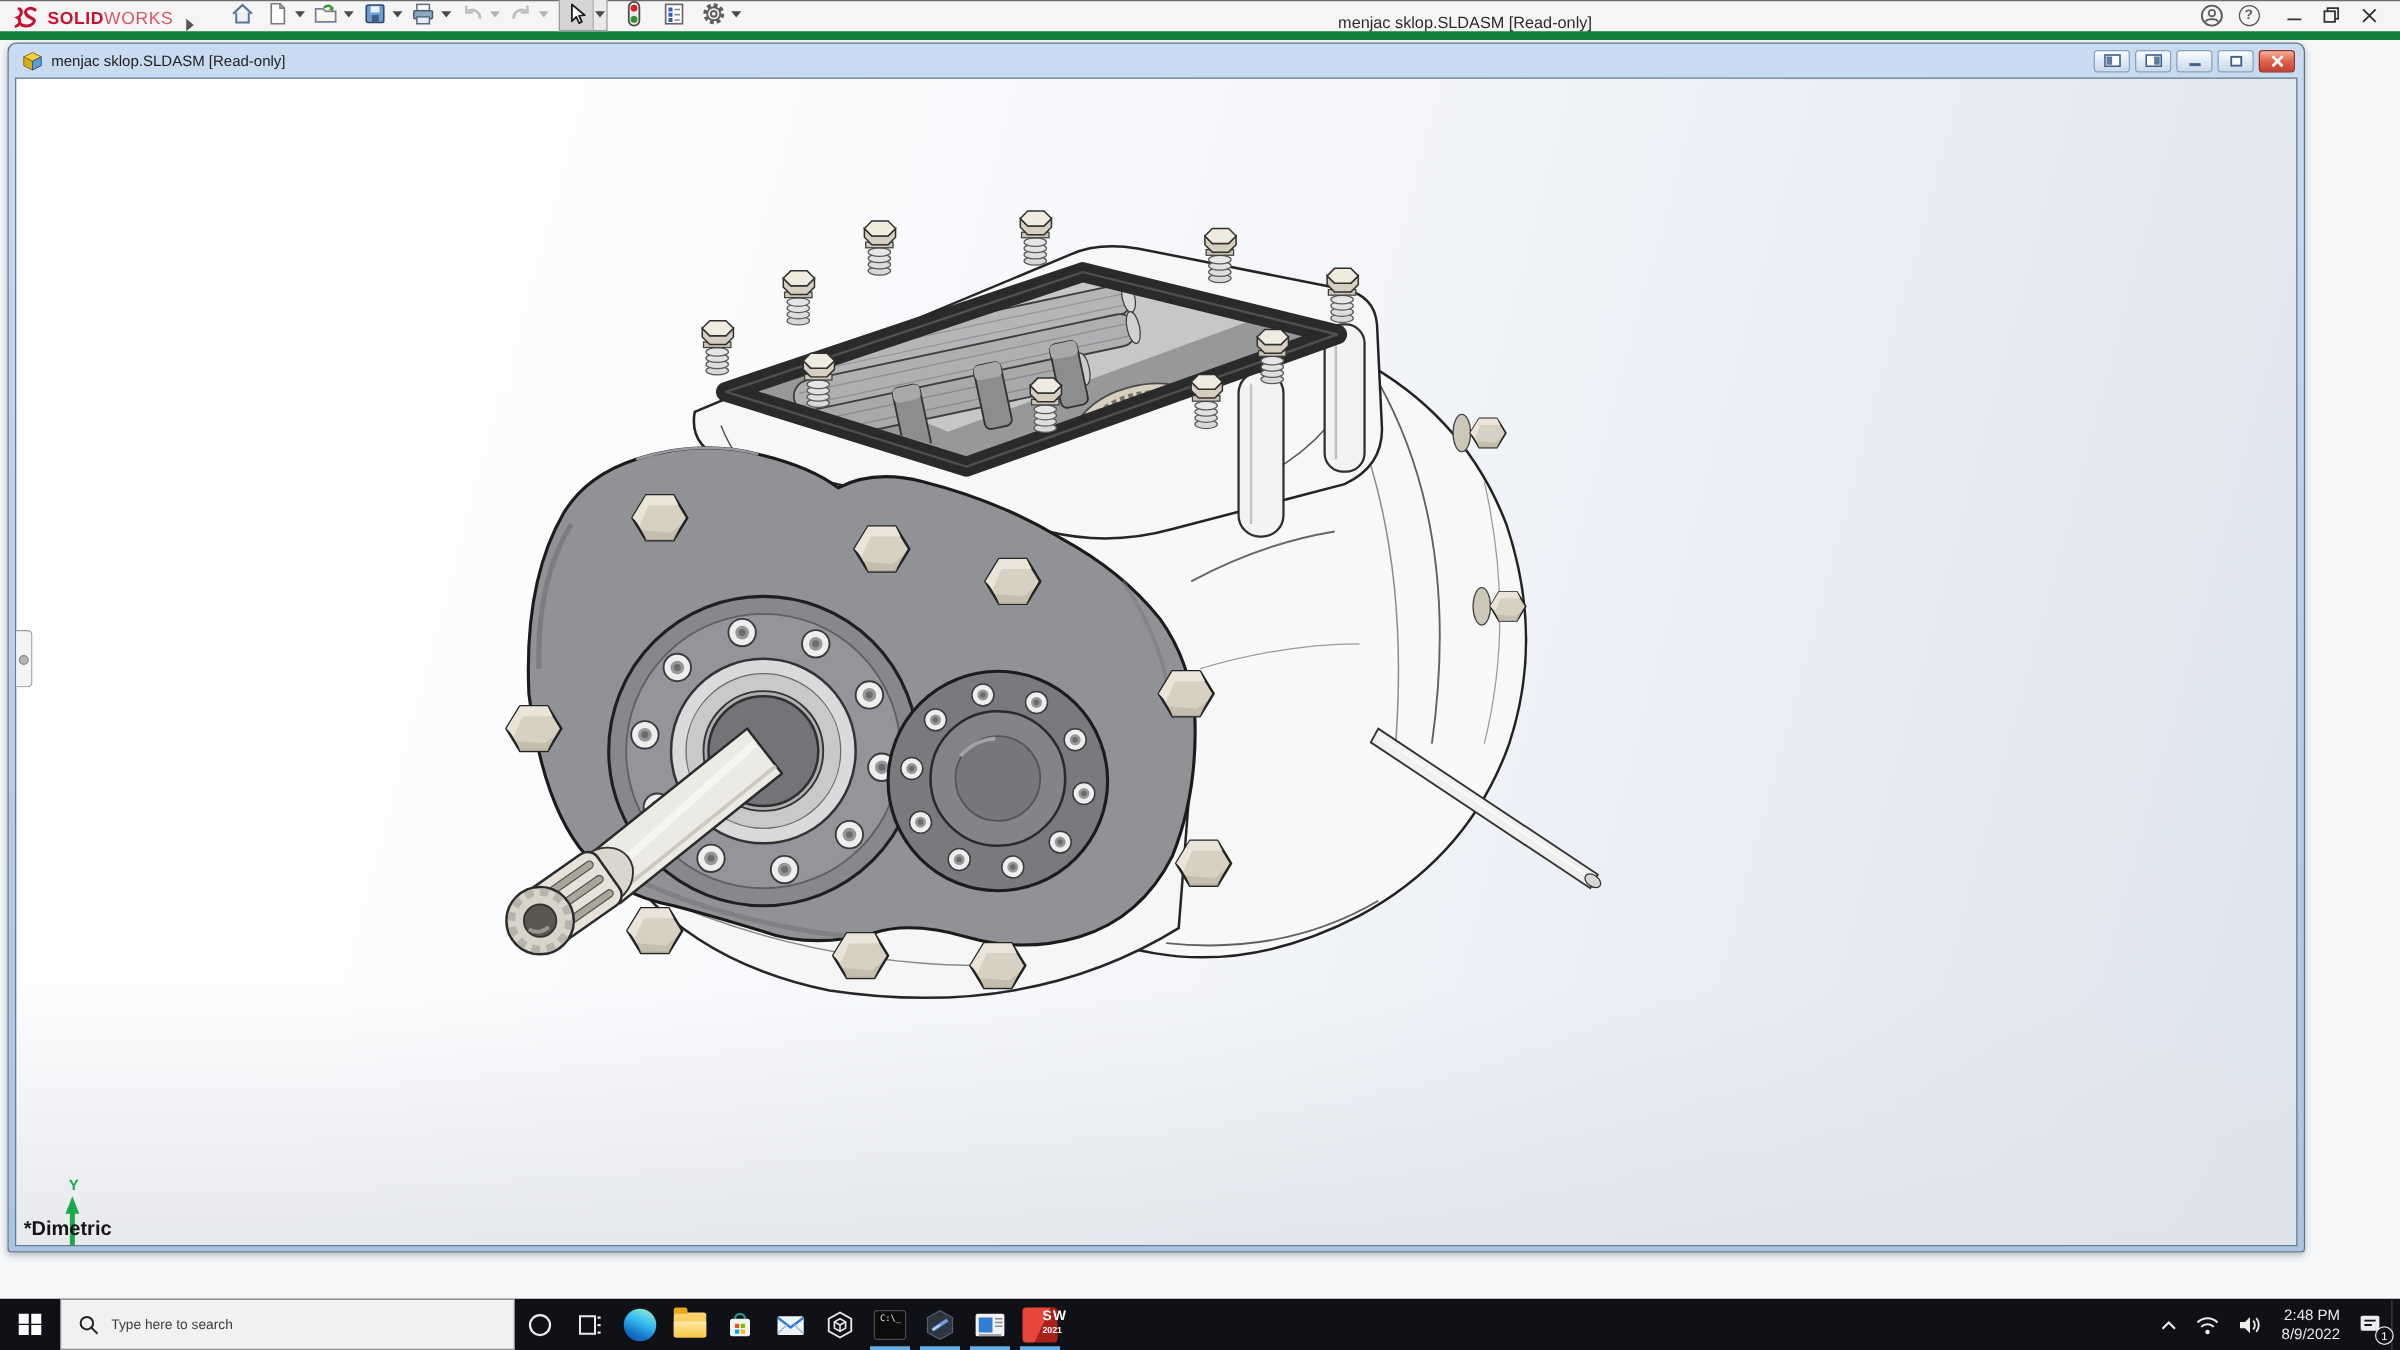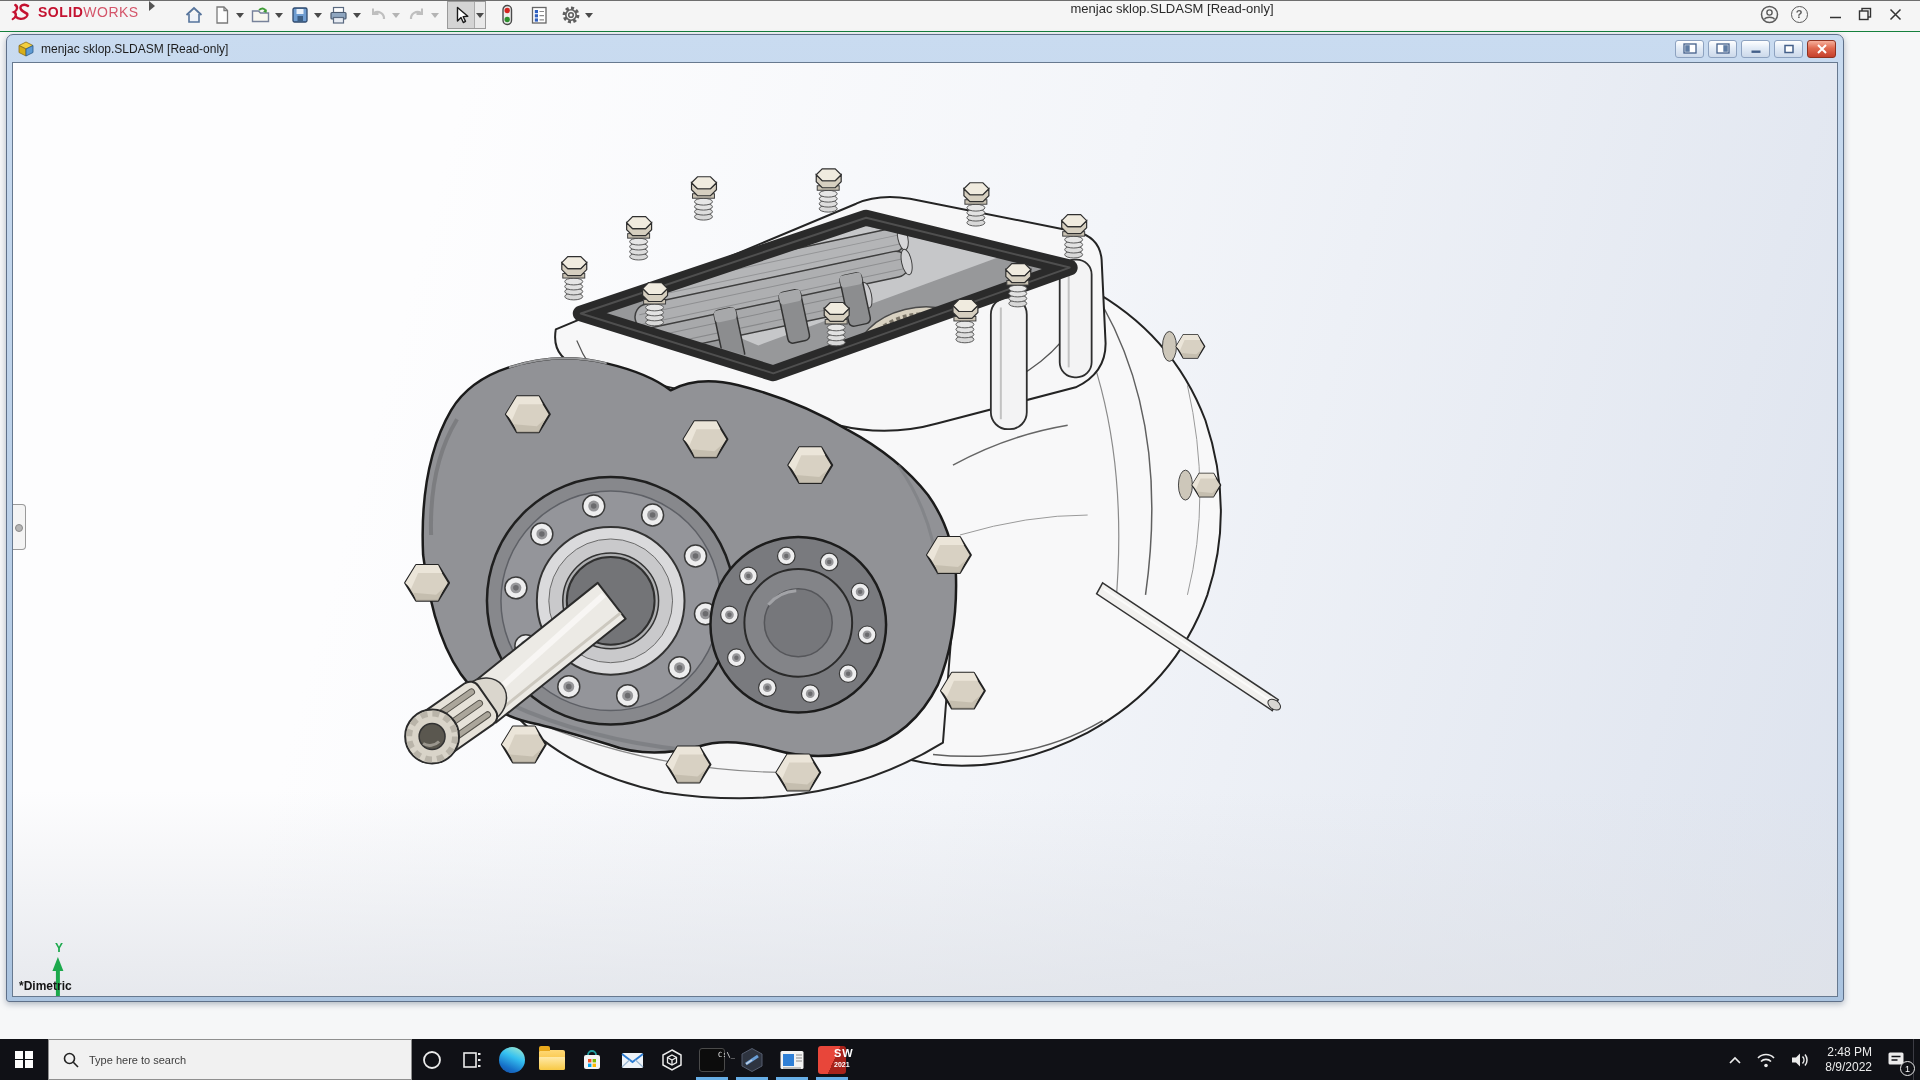--- a/index.html
+++ b/index.html
@@ -1,22 +1,22 @@
 <!DOCTYPE html>
 <html><head>
 <meta charset="utf-8">
 <style>
   * { margin:0; padding:0; box-sizing:border-box; }
   html,body { width:1920px; height:1080px; overflow:hidden;
     font-family:"Liberation Sans", sans-serif; background:#f2f2f2; }
 
   
   .titlebar { position:relative; height:32px; background:#f5f5f5;
-    border-top:1px solid #6e6e6e; border-bottom:1px solid #15803d;
-    display:flex; align-items:flex-start; }
+    border-top:1px solid #6e6e6e; border-bottom:7px solid #15803d;
+    display:flex; align-items:flex-end; }
   .brand { display:flex; align-items:center; margin-left:8px; }
   .brand-text { font-size:14px; letter-spacing:.5px; margin-left:4px; }
   .brand-solid { color:#c41230; font-weight:bold; }
   .brand-works { color:#d4556a; font-weight:normal; }
   .flyout { width:0; height:0; border-left:6px solid #555;
     border-top:5px solid transparent; border-bottom:5px solid transparent; margin-left:10px; }
   .tb { display:flex; align-items:center; margin-left:24px; }
   .tb-btn { width:26px; height:26px; display:flex; align-items:center;
     justify-content:center; margin-left:2px; border:1px solid transparent; }
   .tb-caret { width:11px; height:26px; display:flex; align-items:center; justify-content:center; }
@@ -48,21 +48,21 @@
     background:linear-gradient(#ffffff,#e2ebf6 45%,#ccd9ea); display:flex;
     align-items:center; justify-content:center; }
   .docbtn.close { background:linear-gradient(#f6b09c,#e06a50 45%,#c5402c);
     border-color:#8f3220; }
   .viewport { position:relative; width:100%; height:935px; border:1px solid #67798f;
     overflow:hidden;
     background:
       linear-gradient(180deg, rgba(215,221,232,0) 78%, rgba(223,226,232,.75) 100%),
       linear-gradient(105deg, #fdfdfe 22%, #f3f5f9 55%, #dde3ee 100%);
   }
-  .view-label { position:absolute; left:6px; bottom:3px; font-size:12px;
+  .view-label { position:absolute; left:6px; bottom:3px; font-size:16px;
     font-weight:bold; color:#151515; }
   .left-tab { position:absolute; left:-1px; top:441px; width:14px; height:46px;
     background:#f4f4f4; border:1px solid #9a9a9a; border-left:none;
     border-radius:0 4px 4px 0; }
   .left-tab::after { content:""; position:absolute; left:3px; top:19px; width:6px; height:6px;
     border-radius:50%; background:#b5b5b5; border:1px solid #8a8a8a; }
   .model-svg { position:absolute; inset:0; width:100%; height:100%; }
 
   
   .taskbar { position:relative; height:41px; background:#101116; display:flex;
@@ -91,21 +91,21 @@
   .edge-ball { width:26px; height:26px; border-radius:50%;
     background:linear-gradient(205deg,#9fe8cf 5%,#35c1f1 40%,#1670c8 75%,#174a9e 100%); }
   .folder { position:relative; width:26px; height:20px;
     background:linear-gradient(#ffd977,#f3b51f); border-radius:2px; }
   .folder::before { content:""; position:absolute; top:-4px; left:0; width:11px; height:5px;
     background:#e8a81c; border-radius:2px 2px 0 0; }
   .folder::after { content:""; position:absolute; left:0; right:0; bottom:0; height:13px;
     background:linear-gradient(#ffe9a8,#f8c944); border-radius:1px 1px 2px 2px; }
   .cmdbox { width:26px; height:24px; background:#0c0c0c; border:1px solid #4a4a4a;
     border-radius:3px; color:#e8e8e8; font-family:"DejaVu Sans Mono", monospace;
-    font-size:7px; padding:2px 0 0 18px; }
+    font-size:7px; padding:2px 0 0 4px; }
   .swcube { width:28px; height:28px; border-radius:3px; position:relative;
     background:linear-gradient(115deg,#e8463a 55%,#a8221a 55%);
     color:#fff; font-weight:bold; text-align:center;padding-left:16px; }
   .sw-letters { font-size:11px; line-height:15px; letter-spacing:1px; }
   .sw-year { font-size:7px; line-height:7px; letter-spacing:0; }
 </style>
 </head>
 <body>
 
 <div class="titlebar">

